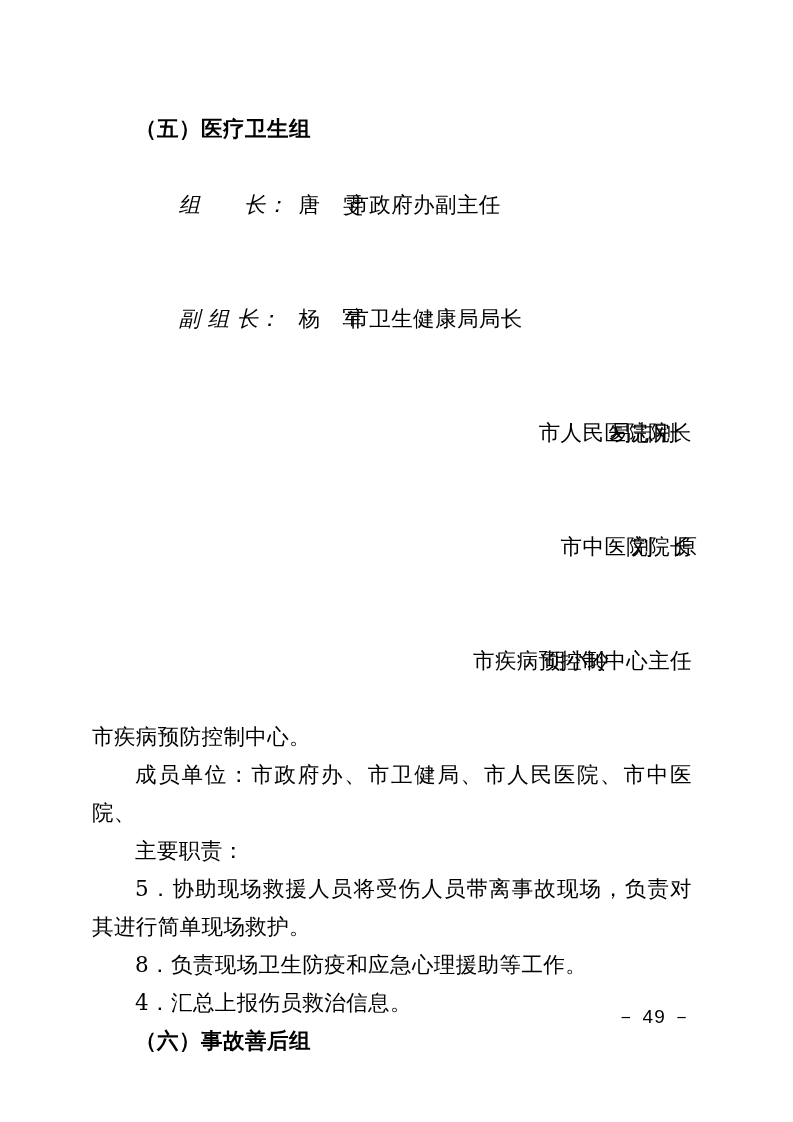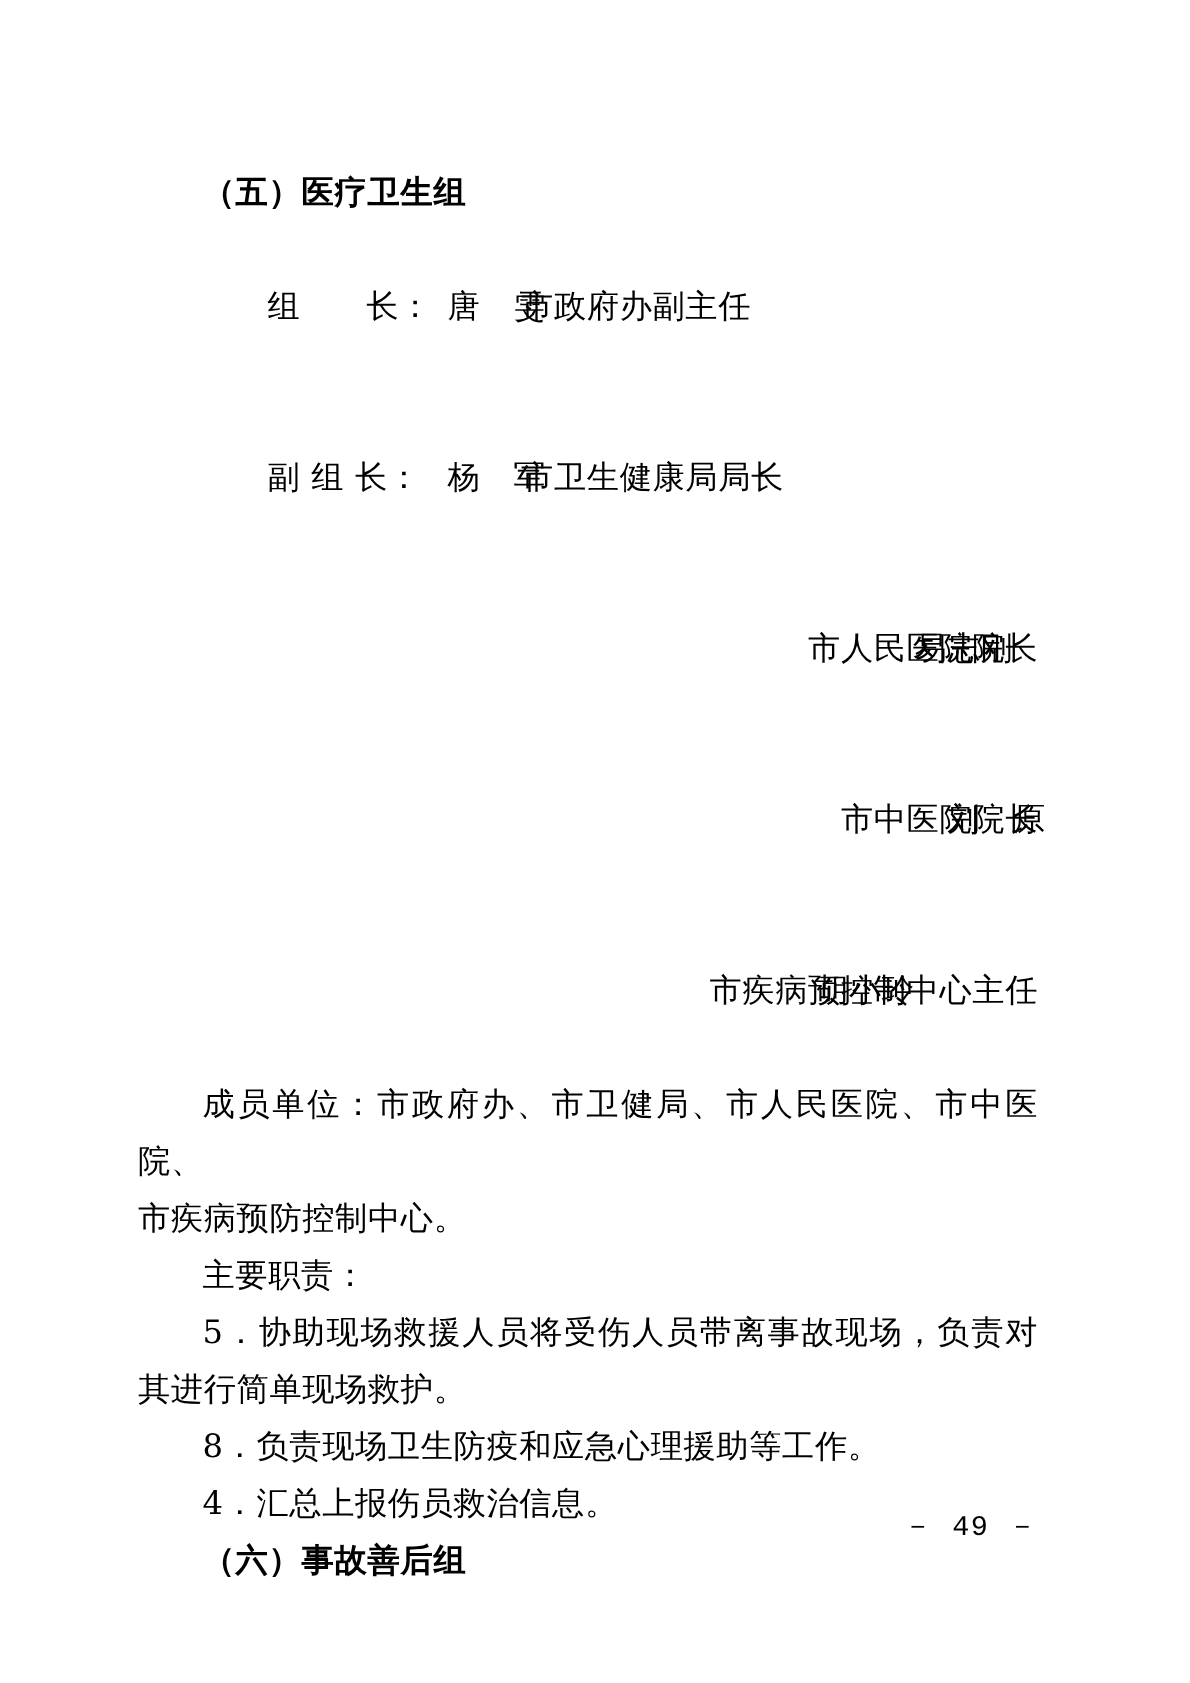--- a/index.html
+++ b/index.html
@@ -43,20 +43,21 @@
   .roster-line {
     margin: 0;
     padding: 0;
     line-height: 38px;
     white-space: pre;
     text-indent: 43px;
   }
   .roster-line .label {
     display: inline-block;
     width: 120px;
+    font-style: italic;
   }
   .roster-line .name {
     display: inline-block;
     width: 92px;
   }
   .roster-line.indented {
     text-indent: 163px;
     text-align: right;
   }
   .roster-line .title {
@@ -81,21 +82,21 @@
     text-indent: 43px;
     text-align: justify;
     text-justify: inter-ideograph;
   }
   .page-number {
     position: absolute;
     right: 92px;
     bottom: 92px;
     font-size: 19px;
     letter-spacing: 1px;
-    font-family: Liberation Mono, monospace;
+    font-family: Liberation Sans, sans-serif;
   }
 </style>
 </head>
 <body>
 
 <div class="page">
   <div class="doc-body">
 
     <div class="section-heading">（五）医疗卫生组</div>
 
@@ -108,22 +109,22 @@
     <div class="roster-line indented">
       <span class="name">易志刚</span><span class="title">市人民医院院长</span>
     </div>
     <div class="roster-line indented">
       <span class="name">刘　原</span><span class="title">市中医院院长</span>
     </div>
     <div class="roster-line indented">
       <span class="name">胡小玲</span><span class="title">市疾病预控制中心主任</span>
     </div>
 
+    <div class="para nofirst">市疾病预防控制中心。</div>
     <div class="para">成员单位：市政府办、市卫健局、市人民医院、市中医院、</div>
-    <div class="para nofirst">市疾病预防控制中心。</div>
 
     <div class="para">主要职责：</div>
 
     <div class="num-para">5．协助现场救援人员将受伤人员带离事故现场，负责对其进行简单现场救护。</div>
     <div class="num-para">8．负责现场卫生防疫和应急心理援助等工作。</div>
     <div class="num-para">4．汇总上报伤员救治信息。</div>
 
     <div class="section-heading">（六）事故善后组</div>
 
   </div>

